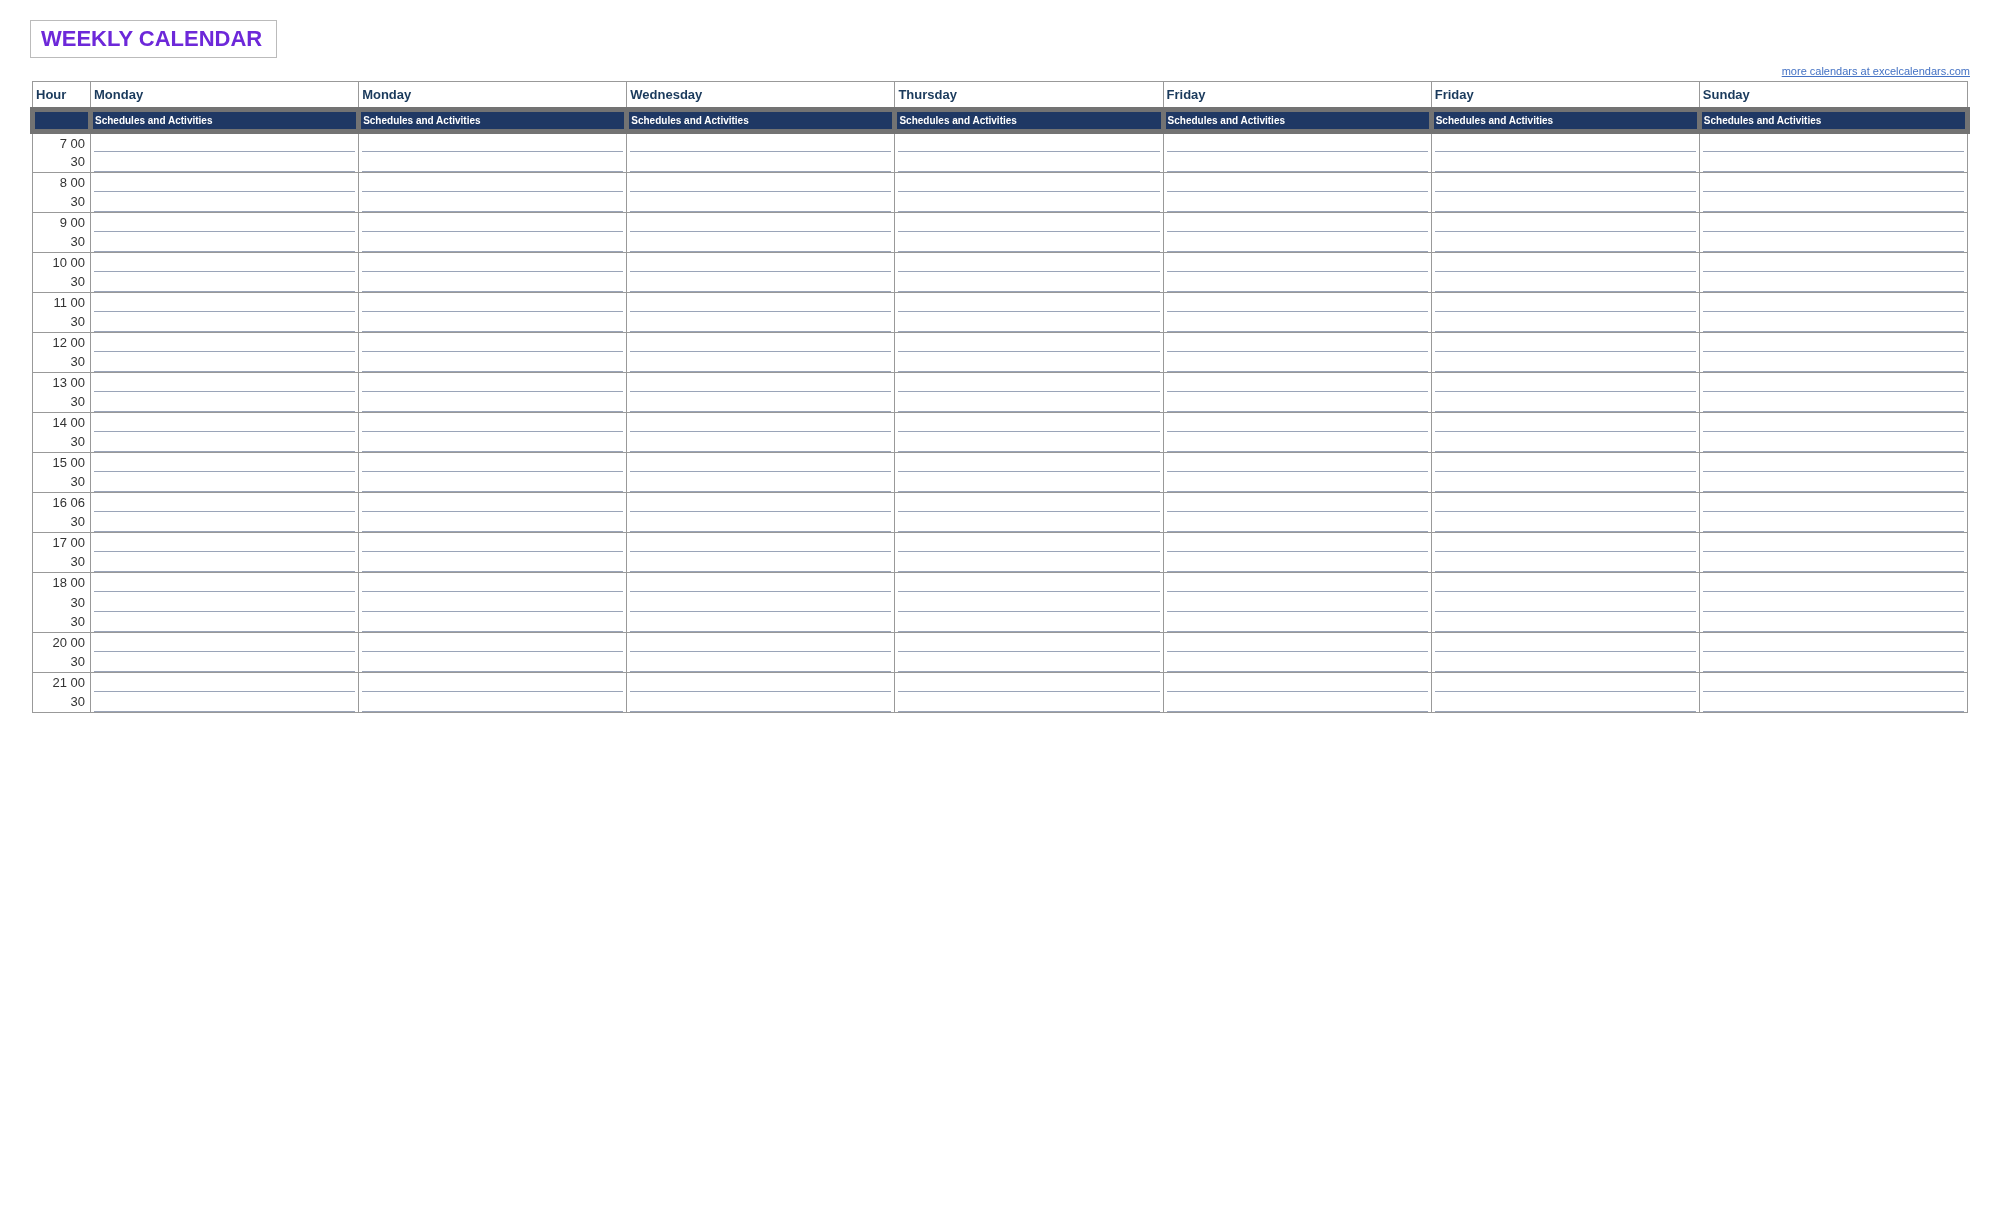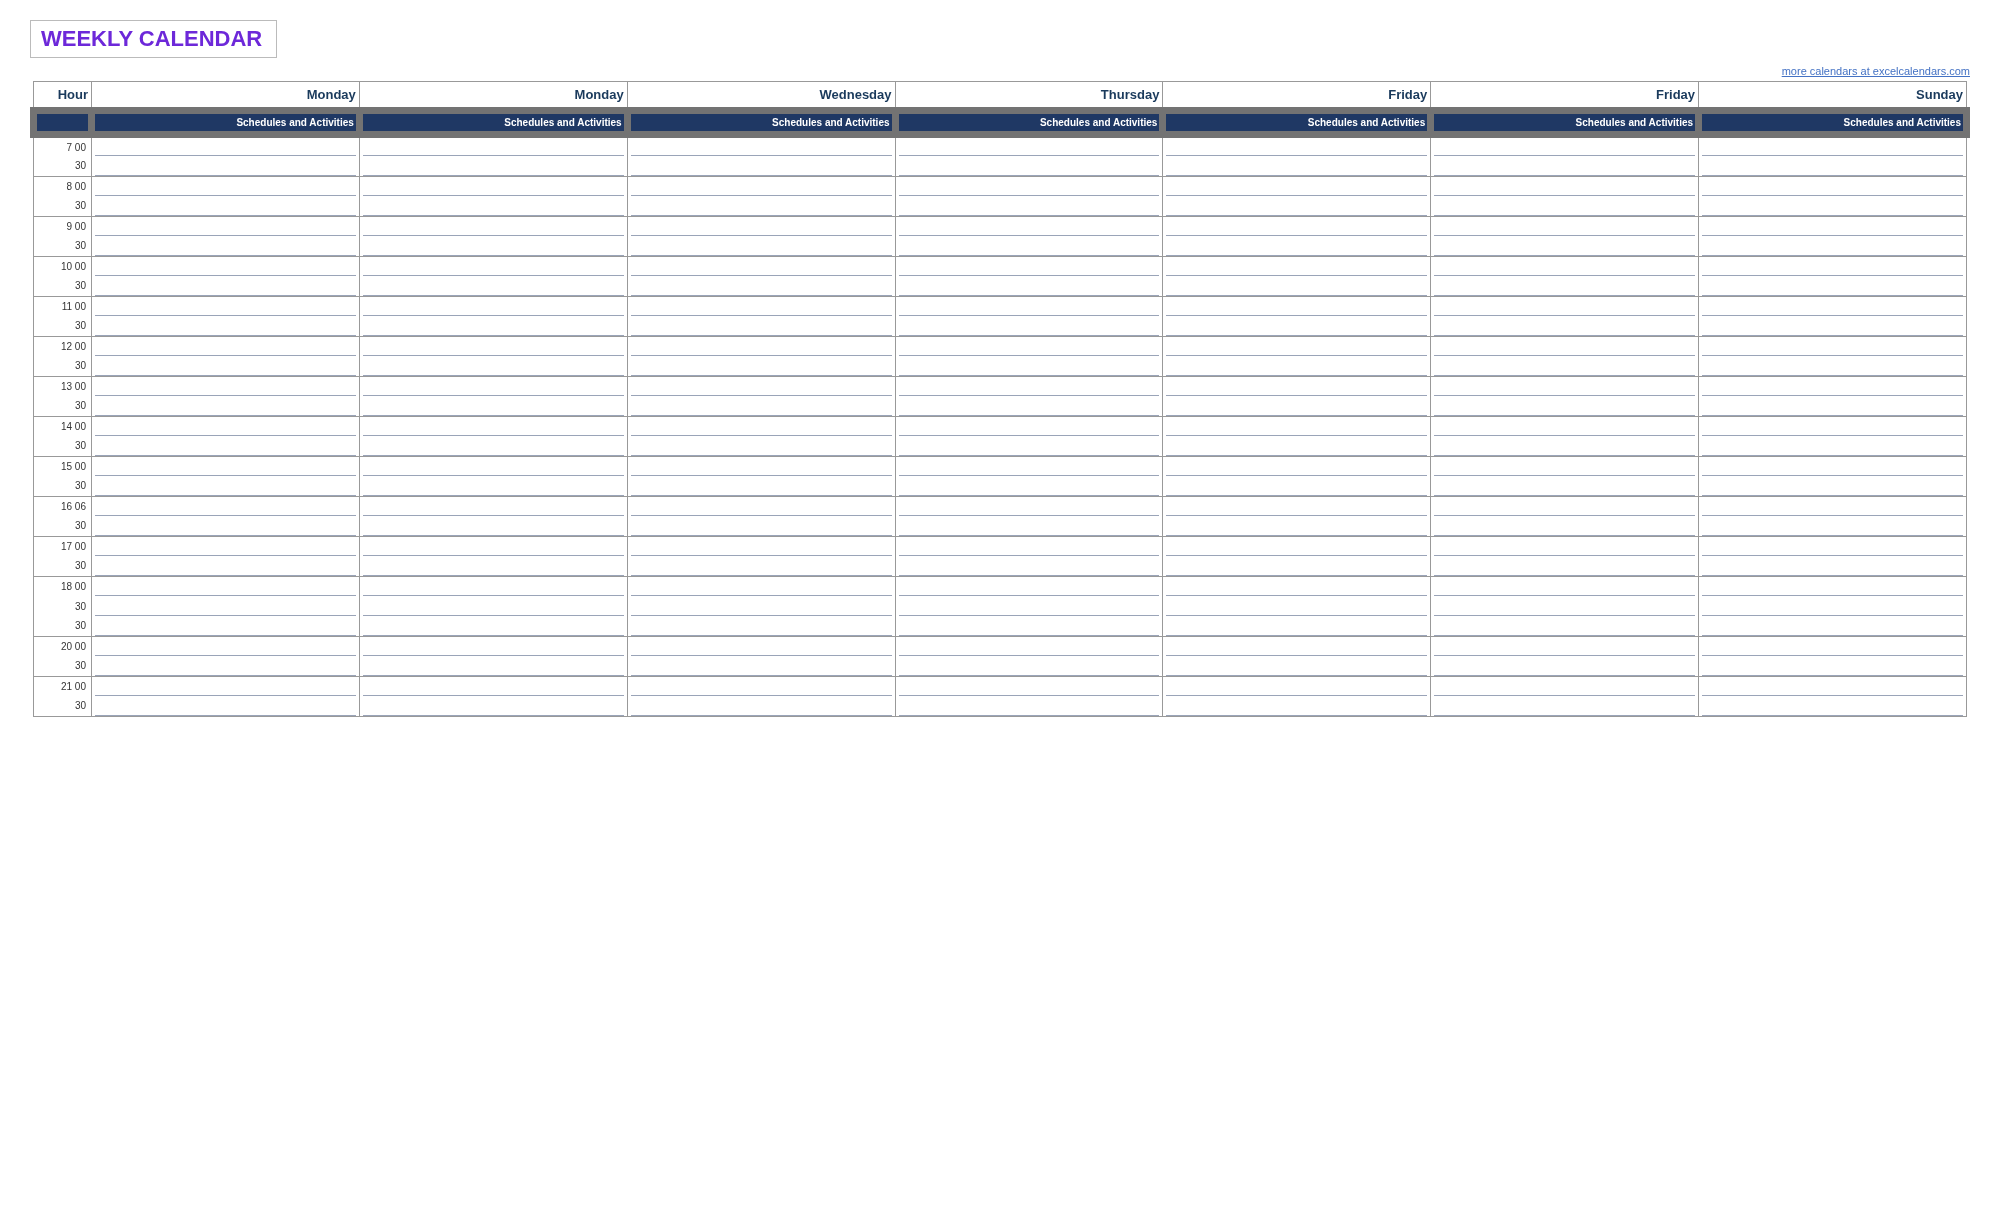--- a/index.html
+++ b/index.html
@@ -13,45 +13,45 @@
 
     
     table.cal {
       width: 100%;
       border-collapse: collapse;
       border: 1px solid #999;
     }
     table.cal thead tr th {
       border: 1px solid #999;
       padding: 5px 3px;
-      text-align: right;
+      text-align: left;
       font-weight: bold;
       font-size: 13px;
       color: #1a3a5c;
     }
     table.cal thead tr.subheader th {
       background: #1f3864;
       color: #fff;
       font-size: 10px;
       font-weight: bold;
       padding: 3px 2px;
-      border: 7px solid #737373;
+      border: 5px solid #737373;
     }
     table.cal thead tr th.hour-col {
       width: 58px;
     }
     table.cal tbody tr td {
       border-right: 1px solid #999;
       padding: 0;
       height: 20px;
     }
     table.cal tbody tr td.hour-label {
       text-align: right;
       padding-right: 5px;
-      font-size: 10px;
+      font-size: 13px;
       color: #333;
       vertical-align: middle;
       border-right: 1px solid #999;
       white-space: nowrap;
     }
     table.cal tbody tr td.content-cell {
       vertical-align: bottom;
       padding: 0 3px;
     }
     table.cal tbody tr td.content-cell .underline {

